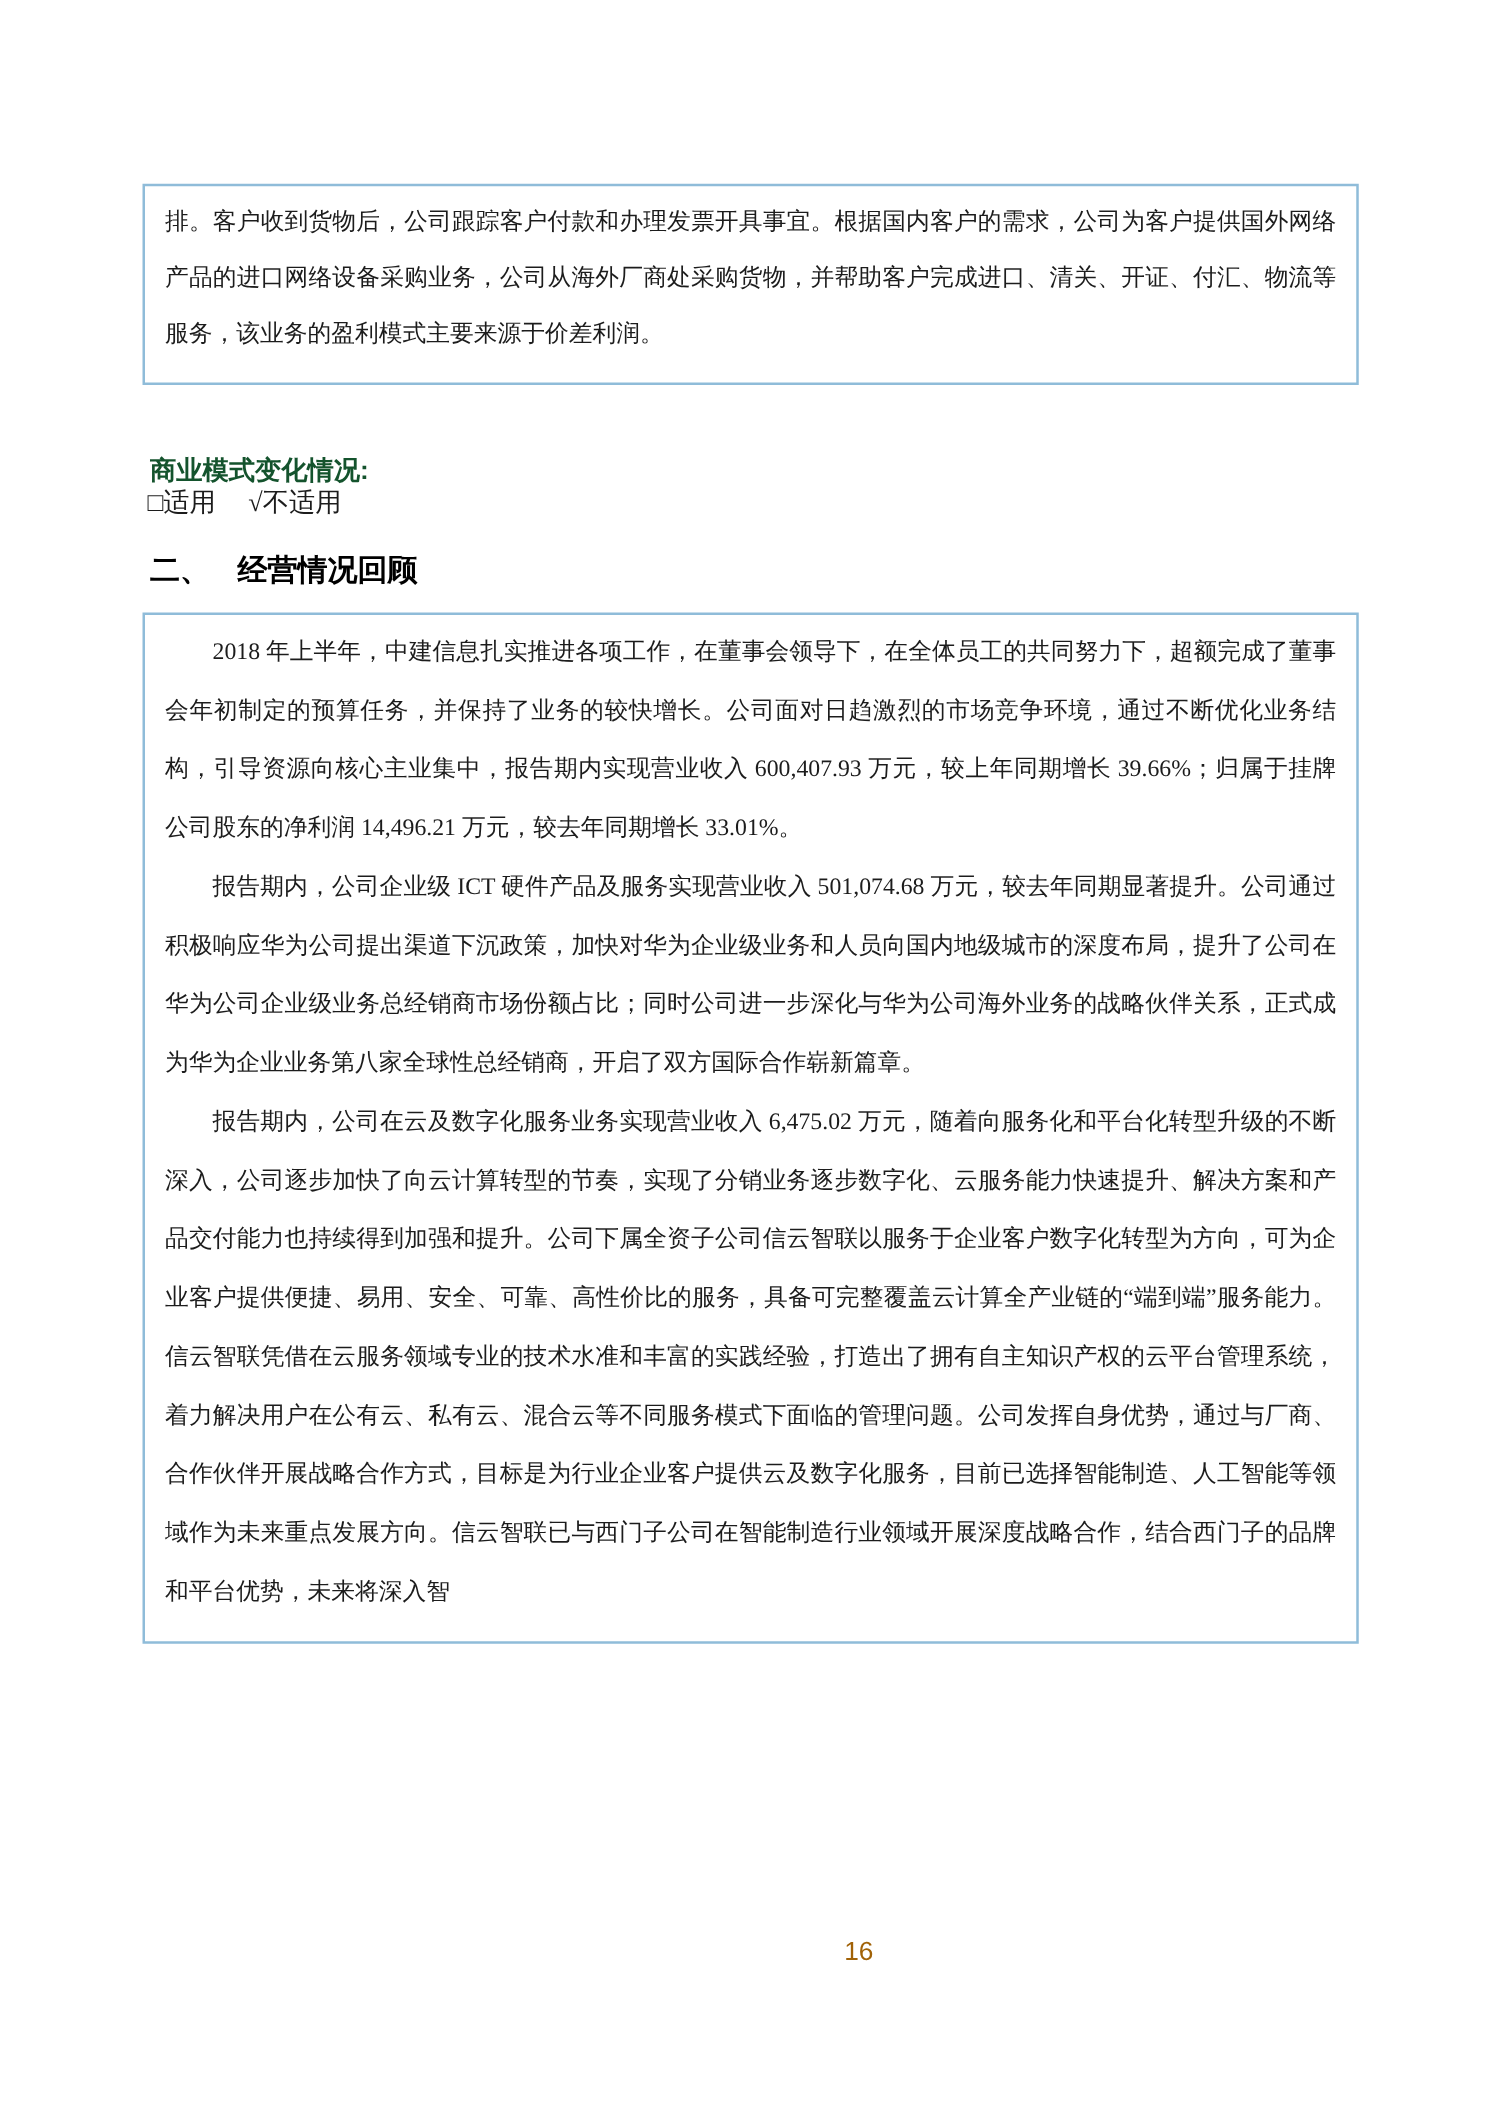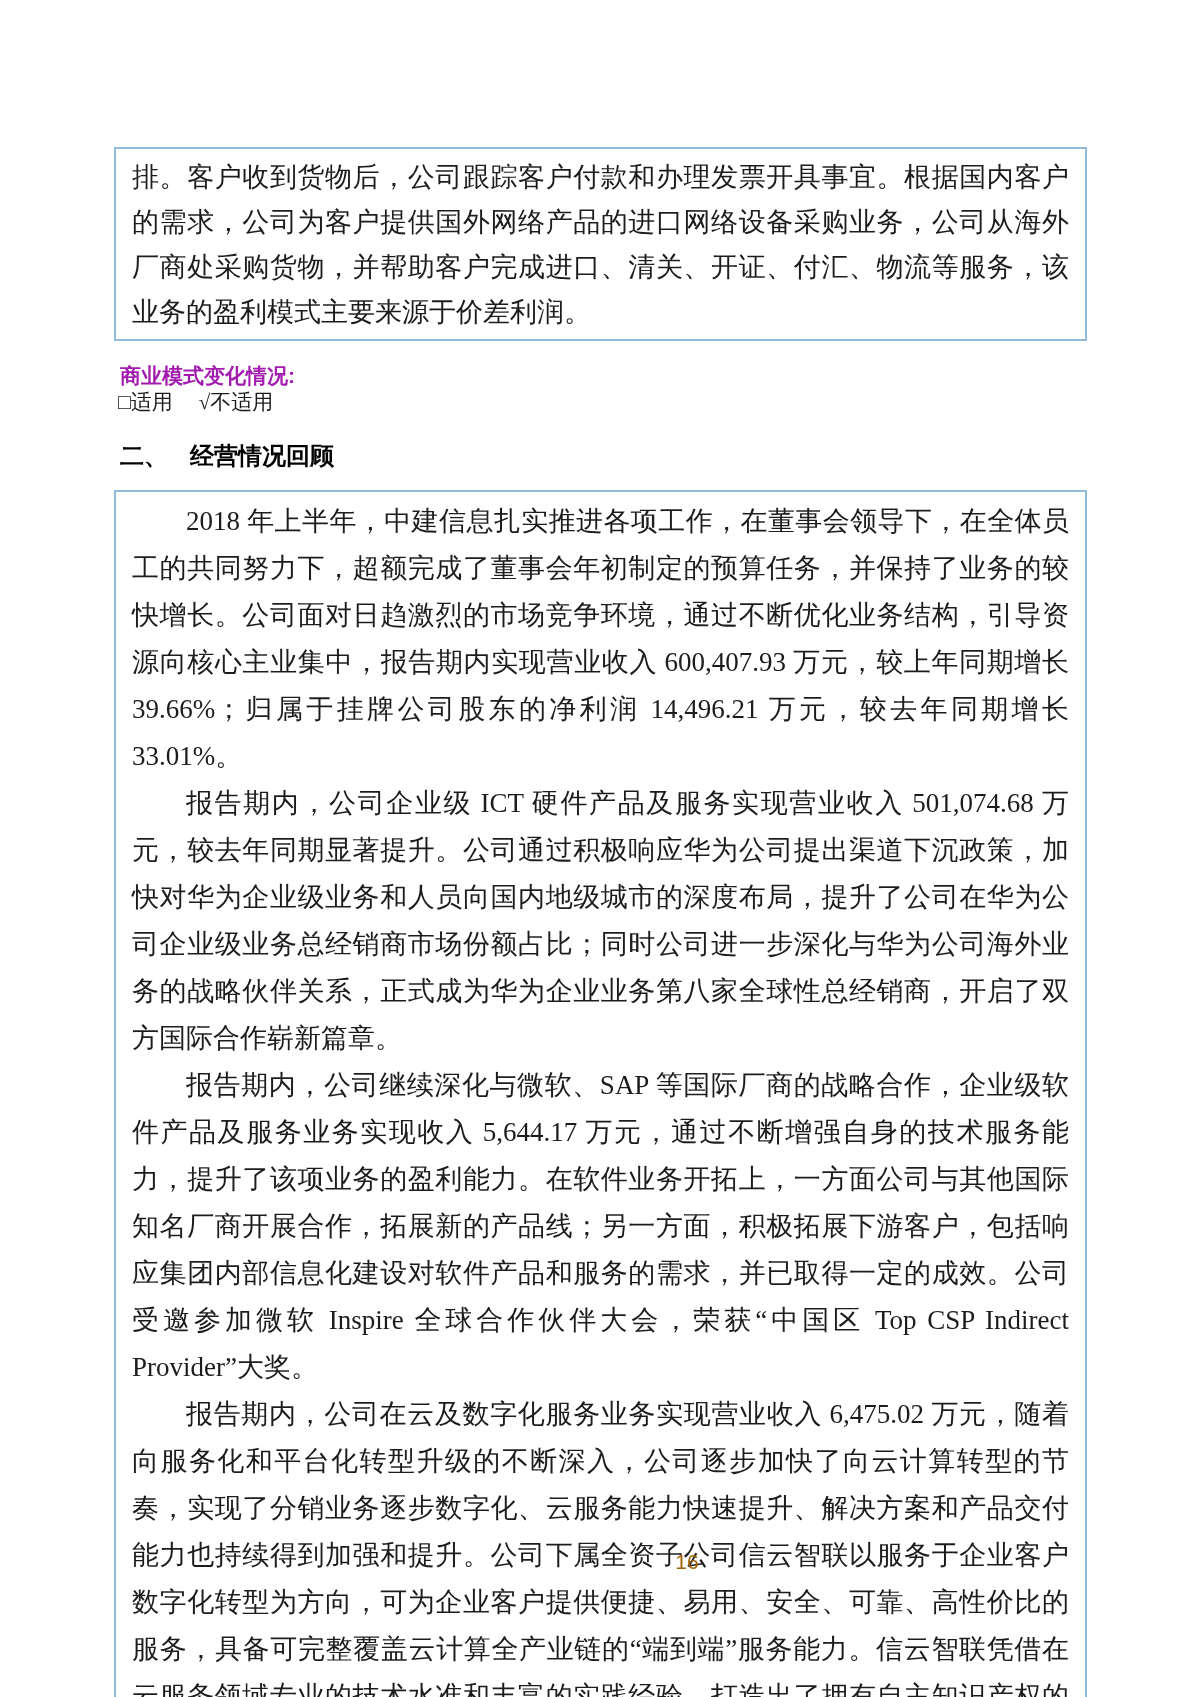--- a/index.html
+++ b/index.html
@@ -20,22 +20,22 @@
     inset: 0;
     background: #ffffff;
   }
   .text-box {
     position: absolute;
     left: 114px;
     width: 973px;
     box-sizing: border-box;
     border: 2px solid #8fbcd9;
     background: #ffffff;
-    padding: 6px 16px 4px 16px;
-    font-size: 27px;
+    padding: 6px 16px 16px 16px;
+    font-size: 19px;
     text-align: justify;
   }
   #top-box {
     top: 147px;
     line-height: 45px;
   }
   #review-box {
     top: 490px;
     line-height: 47px;
   }
@@ -46,21 +46,21 @@
   .text-box p.no-indent {
     text-indent: 0;
   }
   .bmc-heading {
     position: absolute;
     left: 120px;
     top: 362px;
     font-family: "Liberation Sans", "DejaVu Sans", sans-serif;
     font-weight: bold;
     font-size: 21px;
-    color: #a21caf;
+    color: #14532d;
   }
   .options-row {
     position: absolute;
     left: 118px;
     top: 388px;
     font-size: 21px;
     color: #1c1c1c;
   }
   .options-row .option {
     margin-right: 26px;
@@ -104,19 +104,18 @@
     <span class="option"><span>□</span><span>适用</span></span><span class="option"><span>√</span><span>不适用</span></span>
   </div>
 
   <div class="section-heading">
     <span class="section-number">二、</span><span>经营情况回顾</span>
   </div>
 
   <div class="text-box" id="review-box">
     <p>2018 年上半年，中建信息扎实推进各项工作，在董事会领导下，在全体员工的共同努力下，超额完成了董事会年初制定的预算任务，并保持了业务的较快增长。公司面对日趋激烈的市场竞争环境，通过不断优化业务结构，引导资源向核心主业集中，报告期内实现营业收入 600,407.93 万元，较上年同期增长 39.66%；归属于挂牌公司股东的净利润 14,496.21 万元，较去年同期增长 33.01%。</p>
     <p>报告期内，公司企业级 ICT 硬件产品及服务实现营业收入 501,074.68 万元，较去年同期显著提升。公司通过积极响应华为公司提出渠道下沉政策，加快对华为企业级业务和人员向国内地级城市的深度布局，提升了公司在华为公司企业级业务总经销商市场份额占比；同时公司进一步深化与华为公司海外业务的战略伙伴关系，正式成为华为企业业务第八家全球性总经销商，开启了双方国际合作崭新篇章。</p>
-    <p>报告期内，公司继续深化与微软、SAP 等国际厂商的战略合作，企业级软件产品及服务业务实现收入 5,644.17 万元，通过不断增强自身的技术服务能力，提升了该项业务的盈利能力。在软件业务开拓上，一方面公司与其他国际知名厂商开展合作，拓展新的产品线；另一方面，积极拓展下游客户，包括响应集团内部信息化建设对软件产品和服务的需求，并已取得一定的成效。公司受邀参加微软 Inspire 全球合作伙伴大会，荣获“中国区 Top CSP Indirect Provider”大奖。</p>
     <p>报告期内，公司在云及数字化服务业务实现营业收入 6,475.02 万元，随着向服务化和平台化转型升级的不断深入，公司逐步加快了向云计算转型的节奏，实现了分销业务逐步数字化、云服务能力快速提升、解决方案和产品交付能力也持续得到加强和提升。公司下属全资子公司信云智联以服务于企业客户数字化转型为方向，可为企业客户提供便捷、易用、安全、可靠、高性价比的服务，具备可完整覆盖云计算全产业链的“端到端”服务能力。信云智联凭借在云服务领域专业的技术水准和丰富的实践经验，打造出了拥有自主知识产权的云平台管理系统，着力解决用户在公有云、私有云、混合云等不同服务模式下面临的管理问题。公司发挥自身优势，通过与厂商、合作伙伴开展战略合作方式，目标是为行业企业客户提供云及数字化服务，目前已选择智能制造、人工智能等领域作为未来重点发展方向。信云智联已与西门子公司在智能制造行业领域开展深度战略合作，结合西门子的品牌和平台优势，未来将深入智</p>
   </div>
 
   <div class="page-number">16</div>
 
 </div>
 
 </body></html>

